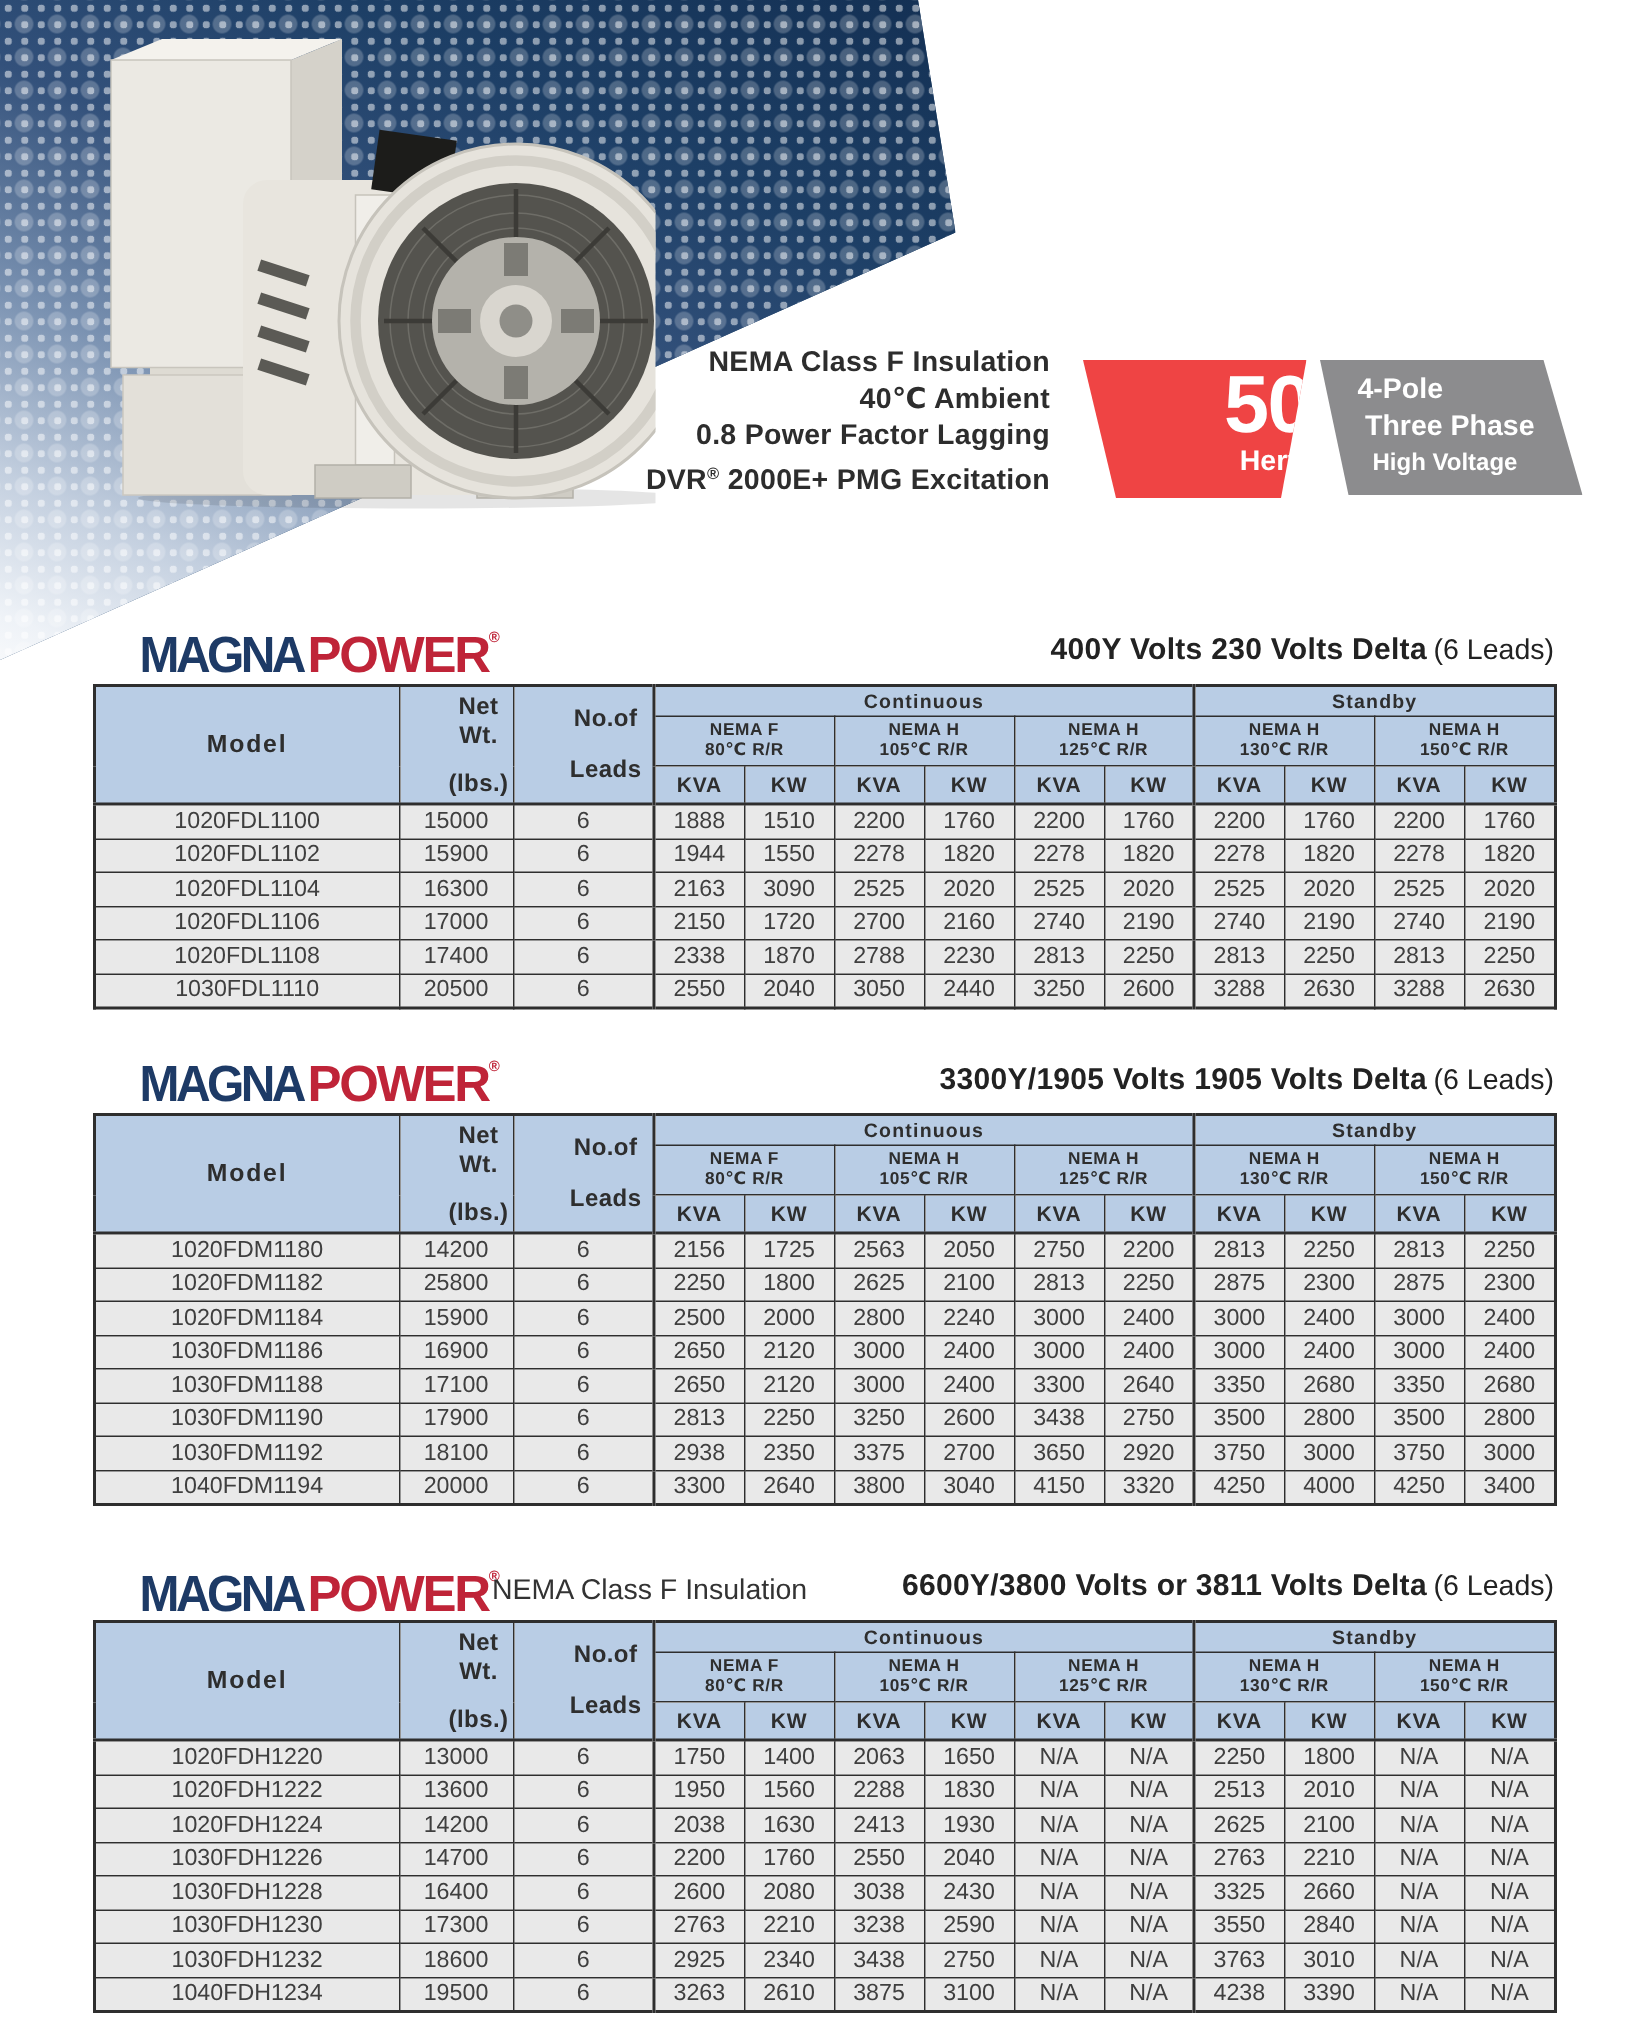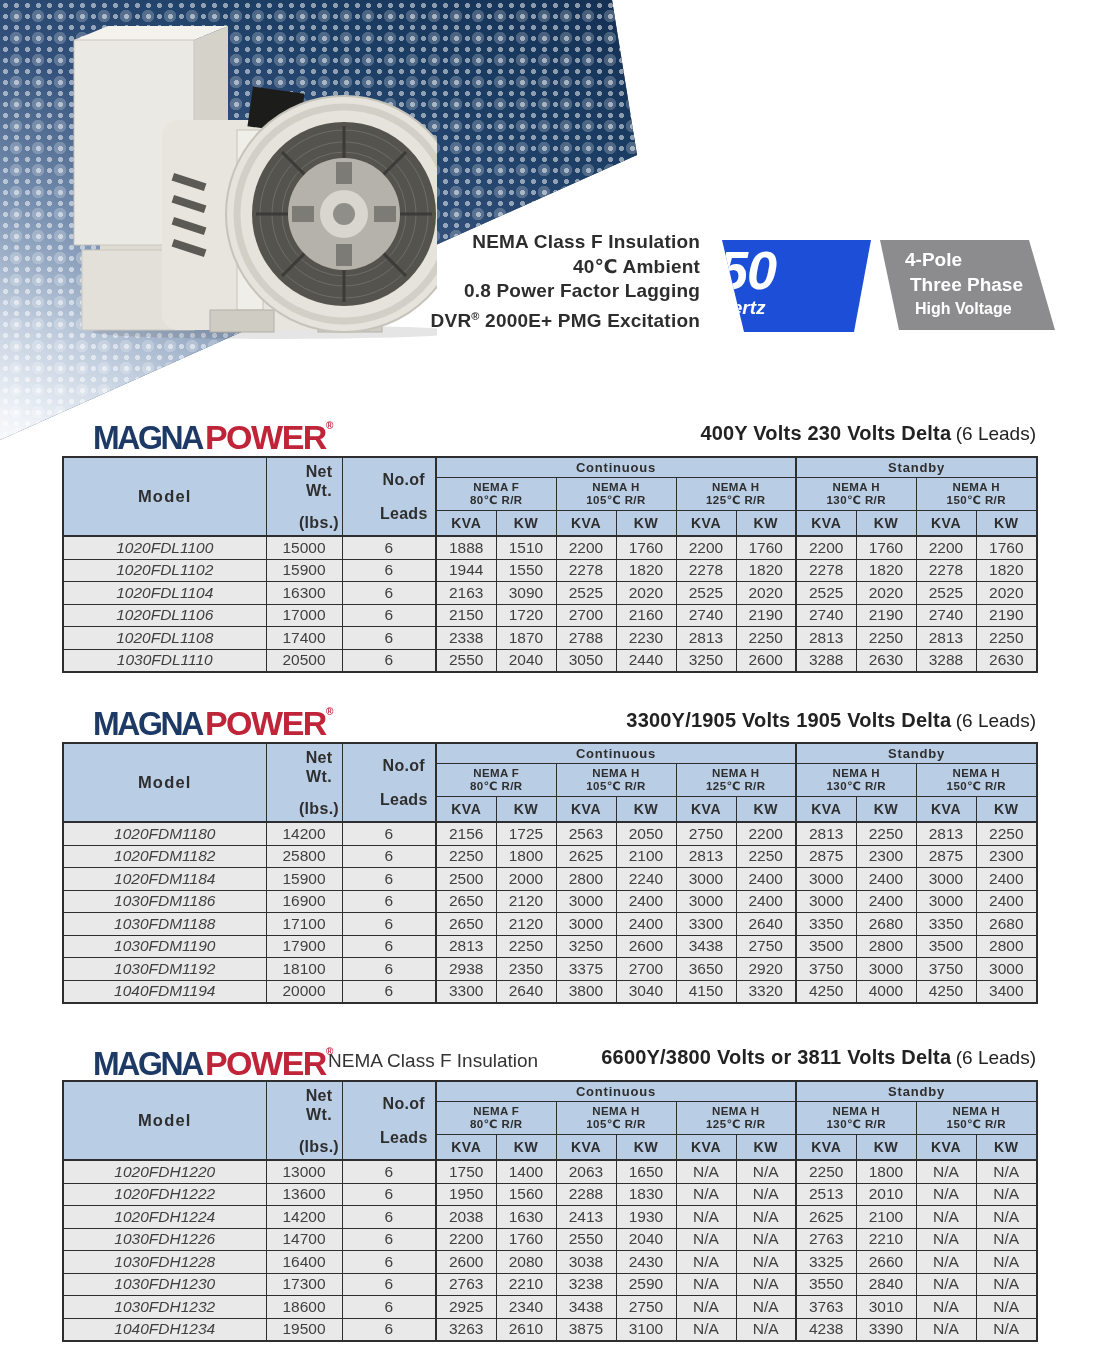--- a/index.html
+++ b/index.html
@@ -23,24 +23,23 @@
   #generator { position:absolute; left:22px; top:2px; width:415px; height:338px; }
 
   .spec-text {
     position:absolute; left:340px; top:230px; width:360px; text-align:right;
     font-size:19px; line-height:24.6px; font-weight:700; color:#2d2d2d; letter-spacing:.2px;
   }
   .spec-text sup { font-size:11px; }
 
   .badge { position:absolute; color:#fff; }
   #hertz-badge {
-    left:718px; top:237px; width:156px; height:97px; background:#1d4ed8;
+    left:718px; top:237px; width:156px; height:97px; background:#ef4444;
     clip-path:polygon(4px 3px, 153px 3px, 136px 95px, 26px 95px);
-    text-align:left;
-    font-style:italic;
+    text-align:right;
   }
   #hertz-badge .big { font-size:54px; font-weight:800; line-height:54px; margin-top:6px; letter-spacing:-1px; }
   #hertz-badge .small { font-size:19px; font-weight:700; margin-top:0px; }
   #pole-badge {
     left:874px; top:236px; width:184px; height:97px; background:#8c8c8e;
     clip-path:polygon(6px 4px, 155px 4px, 181px 94px, 25px 94px);
   }
   #pole-badge .l1 { font-size:19px; font-weight:700; margin:13px 0 0 31px; }
   #pole-badge .l2 { font-size:19px; font-weight:700; margin:3px 0 0 36px; }
   #pole-badge .l3 { font-size:16px; font-weight:700; margin:4px 0 0 41px; }
@@ -64,21 +63,21 @@
   table.spec thead th { background:#b9cde5; color:#2e2e2e; }
   table.spec td { background:#e9e9e9; color:#3f3f3f; font-size:15.5px; height:21.5px; }
   .h-model { font-size:16.5px; font-weight:700; letter-spacing:1.2px; }
   .h-stack { display:flex; flex-direction:column; justify-content:center; align-items:center; height:100%;padding-left:30px; }
   .h-wt .h-stack { gap:13px; } .h-leads .h-stack { gap:15px;justify-content:center; }
   .h-wt div, .h-leads div { font-size:16px; font-weight:700; line-height:19px; letter-spacing:.3px; }
   .h-cont, .h-stby { font-size:13px; font-weight:700; letter-spacing:.8px; height:19px; }
   .h-group { height:32px; }
   .h-group div { font-size:11.5px; font-weight:700; line-height:13.5px; letter-spacing:.4px; }
   .h-unit { font-size:14px; font-weight:700; height:24px; letter-spacing:.5px; }
-  td.c-model { font-size:15px; color:#4a4a4a;font-style:italic; }
+  td.c-model { font-size:15px; color:#4a4a4a; }
   td.c-wt { font-size:13.5px; }
   td.c-leads { font-size:14.5px; }
   .sep-left { border-left-width:2.2px !important; }
 </style>
 </head>
 <body>
 
 <div id="page">
 
   <div id="dot-band"></div>

